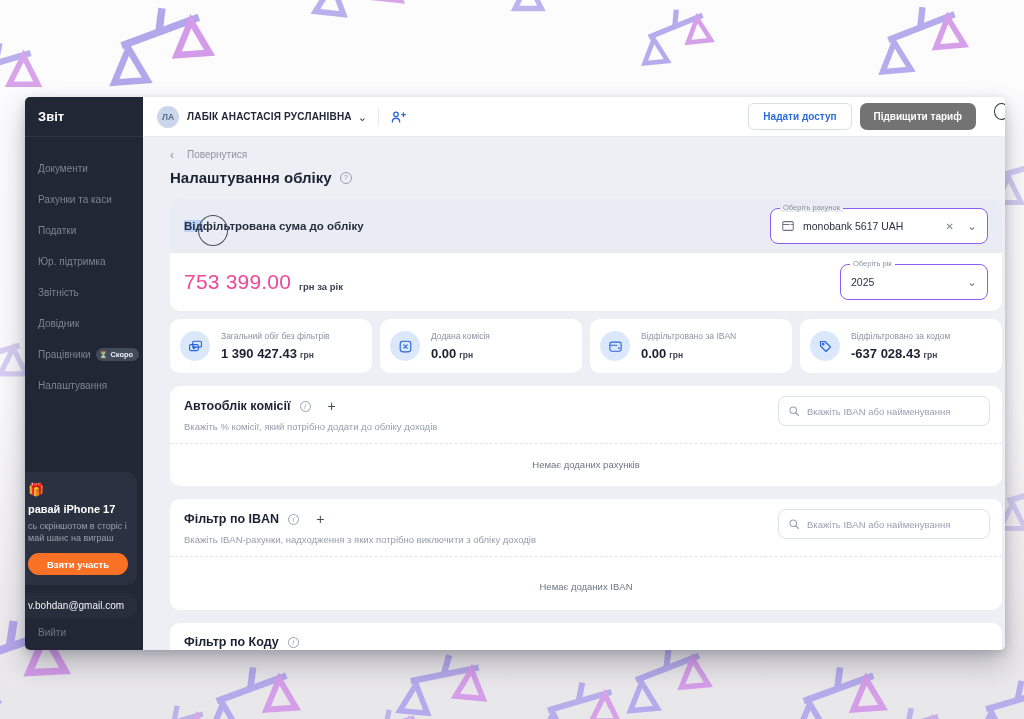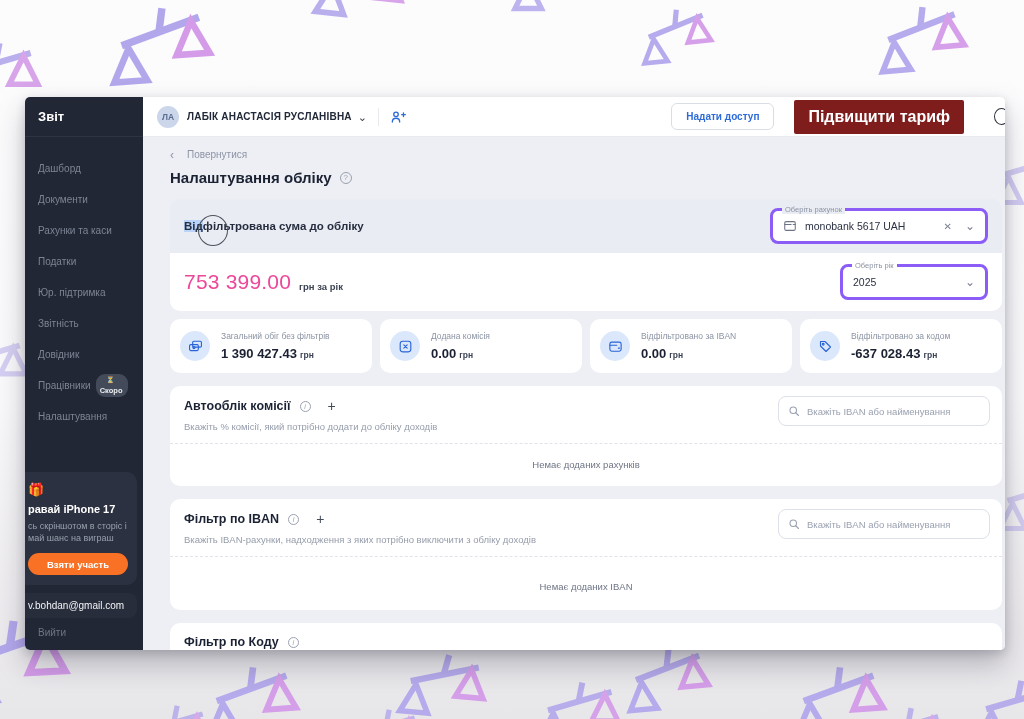--- a/index.html
+++ b/index.html
@@ -29,21 +29,21 @@
     padding:12px 0 12px 13px; color:#fff; font-weight:700; font-size:13px;
     border-bottom:1px solid #2e3443;
   }
   .sb-nav { padding-top:16px; flex:1; }
   .sb-item {
     height:31px; display:flex; align-items:center; padding-left:13px;
     font-size:10px; color:#7d8494; cursor:pointer; white-space:nowrap;
   }
   .sb-badge {
     margin-left:5px; background:#434a59; border-radius:9px; padding:2px 6px 2px 4px;
-    font-size:7.5px; color:#eceef2; display:flex; align-items:center; gap:2px; font-weight:700;flex-direction:column;
+    font-size:7.5px; color:#eceef2; display:flex; align-items:center; gap:2px; font-weight:700;
   }
   .sb-badge .hg { font-size:7px; }
   .promo {
     margin:0 6px 8px -12px; padding:10px 9px 10px 15px; background:#2b3140;
     border-radius:10px;
   }
   .promo .gift { font-size:13px; margin-bottom:6px; }
   .promo .p-title { color:#fff; font-weight:700; font-size:11px; margin-bottom:5px; white-space:nowrap; }
   .promo .p-line { color:#98a0ad; font-size:9px; line-height:1.35; white-space:nowrap; }
   .promo-btn {
@@ -65,29 +65,29 @@
   }
   .avatar {
     width:22px; height:22px; border-radius:50%; background:#ccd6ea; color:#5a6b8f;
     font-size:8.5px; font-weight:700; display:flex; align-items:center; justify-content:center;
     flex:none;
   }
   .acct-name { margin-left:8px; font-size:10px; font-weight:700; color:#212838; letter-spacing:.2px; }
   .tb-chev { margin-left:6px; font-size:11px; color:#3a4050; line-height:6px; cursor:pointer; }
   .tb-sep { width:1px; height:18px; background:#e7e9ee; margin:0 11px; }
   .icon-btn { background:none; border:none; cursor:pointer; display:flex; align-items:center; }
-  .tb-right { margin-left:auto; display:flex; align-items:center; gap:20px;padding-left:13px; }
+  .tb-right { margin-left:auto; display:flex; align-items:flex-start; gap:8px;padding-left:13px; }
   .btn-outline {
     background:#fff; border:1px solid #d9dde6; color:#2e6bd8; font-weight:700;
     font-size:10px; border-radius:6px; padding:7px 14px; cursor:pointer; font-family:inherit;
     white-space:nowrap;
   }
   .btn-orange {
-    background:#7f1d1d; border:none; color:#fff; font-weight:700;
-    font-size:16px; border-radius:2px; padding:8px 14px; cursor:pointer; font-family:inherit;
+    background:#737373; border:none; color:#fff; font-weight:700;
+    font-size:10px; border-radius:7px; padding:8px 14px; cursor:pointer; font-family:inherit;
     white-space:nowrap;
   }
   .cut-glyph {
     width:15px; height:17px; border:1.6px solid #2c313d; border-radius:50%;
     margin-left:10px; margin-right:-14px; flex:none;
   }
 
   
   #content { flex:1; overflow:hidden; padding:12px 3px 0 27px; }
   .back-row { display:flex; align-items:center; gap:13px; color:#8d94a5; font-size:10px; cursor:pointer; }
@@ -103,21 +103,21 @@
     background:#e9ecf3; height:54px; display:flex; align-items:center;
     justify-content:space-between; padding:0 14px;
   }
   .banner-label { font-size:11.5px; font-weight:700; color:#262d3e; }
   .banner-label .sel { background:#b9d4f8; }
   .amount-row { background:#fff; height:58px; display:flex; align-items:center; padding:0 14px; }
   .amount-val { font-size:21px; font-weight:400; color:#ec4899; letter-spacing:.2px; }
   .amount-unit { font-size:9.5px; font-weight:700; color:#3d4354; margin-left:8px; margin-top:8px; }
 
   .select-box {
-    position:relative; background:#fff; border:3px solid #8b5cf6; border-radius:8px;
+    position:relative; background:#fff; border:1px solid #8b5cf6; border-radius:8px;
     height:36px; display:flex; align-items:center; padding:0 10px; cursor:pointer;
   }
   .select-box .flabel {
     position:absolute; top:-6px; left:9px; font-size:7.5px; color:#8b93a3; padding:0 3px;
   }
   .flabel-grey { background:#e9ecf3; }
   .flabel-white { background:#fff; }
   .sel-val { font-size:10.5px; color:#2a3142; margin-left:8px; }
   .sel-icons { margin-left:auto; display:flex; align-items:center; gap:13px; color:#7a8192; }
   .sel-x { font-size:10px; cursor:pointer; }
@@ -330,23 +330,20 @@
     <path d="M98 26 L118 66 L78 66 Z" stroke="#d49be9" stroke-width="8"></path>
   </svg>
       </div>
     </div>
 
   <div id="window">
 
     <aside id="sidebar">
       <div class="sb-header">Звіт</div>
       <nav class="sb-nav">
-        <div class="sb-item">
-            <span>Дашборд</span>
-          </div>
         <div class="sb-item">
             <span>Документи</span>
           </div>
         <div class="sb-item">
             <span>Рахунки та каси</span>
           </div>
         <div class="sb-item">
             <span>Податки</span>
           </div>
         <div class="sb-item">

